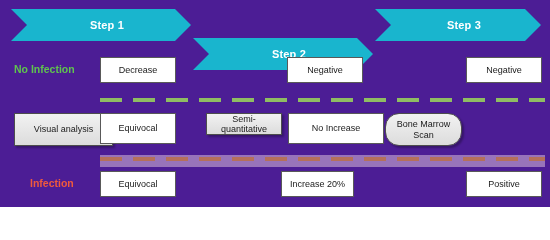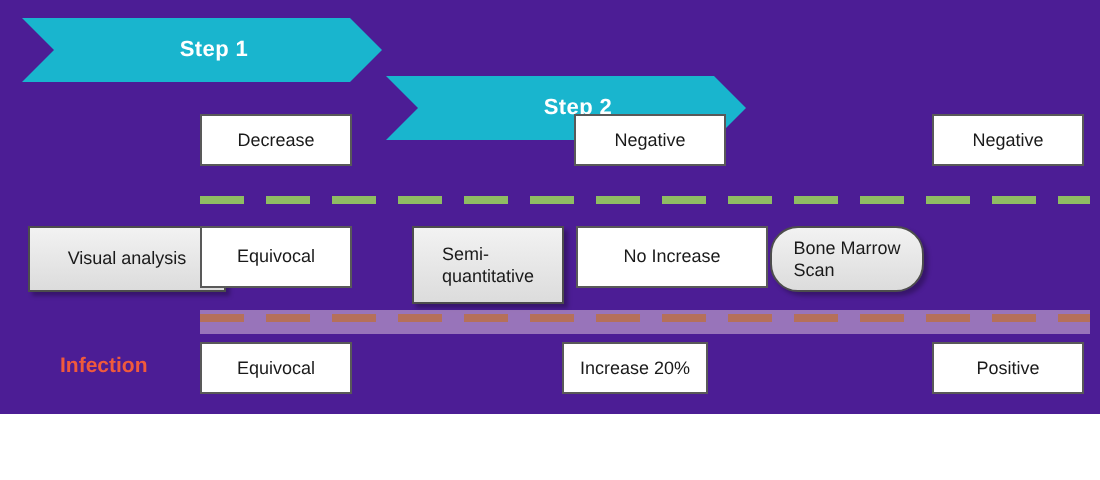--- a/index.html
+++ b/index.html
@@ -70,20 +70,21 @@
     color: #F05A3C;
   }
 
   
   .box {
     position: absolute;
     box-sizing: border-box;
     display: flex;
     align-items: center;
     justify-content: center;
+    text-align: center;
     font-size: 9px;
     color: #1a1a1a;
     line-height: 1.15;
     padding: 1px 2px;
   }
   .box.white {
     background: #ffffff;
     border: 1px solid #595959;
   }
   .box.grey {
@@ -127,32 +128,36 @@
 <body>
 
 <div id="canvas">
 
   <div class="chevron chev-1">
     <span class="chevron-label">Step 1</span>
   </div>
   <div class="chevron chev-2">
     <span class="chevron-label">Step 2</span>
   </div>
+  <div class="chevron chev-3">
+    <span class="chevron-label">Step 3</span>
+  </div>
 
+  <div class="row-label label-no-infection">No Infection</div>
   <div class="row-label label-infection">Infection</div>
 
   <div class="box white" style="left:100px; top:57px; width:76px; height:26px;">Decrease</div>
   <div class="box white" style="left:287px; top:57px; width:76px; height:26px;">Negative</div>
   <div class="box white" style="left:466px; top:57px; width:76px; height:26px;">Negative</div>
 
   <div class="dash-line dash-green"></div>
 
   <div class="box grey" style="left:14px; top:113px; width:99px; height:33px;">Visual analysis</div>
   <div class="box white" style="left:100px; top:113px; width:76px; height:31px;">Equivocal</div>
-  <div class="box grey" style="left:206px; top:113px; width:76px; height:39px; white-space:pre-line;">Semi-
+  <div class="box grey" style="left:206px; top:113px; width:76px; height:22px; white-space:pre-line;">Semi-
 quantitative</div>
   <div class="box white" style="left:288px; top:113px; width:96px; height:31px;">No Increase</div>
   <div class="box grey" style="left:385px; top:113px; width:77px; height:33px; white-space:pre-line;border-radius:14px;">Bone Marrow
 Scan</div>
 
   <div class="pink-wash"></div>
   <div class="dash-line dash-red"></div>
 
   <div class="box white" style="left:100px; top:171px; width:76px; height:26px;">Equivocal</div>
   <div class="box white" style="left:281px; top:171px; width:73px; height:26px;">Increase 20%</div>

